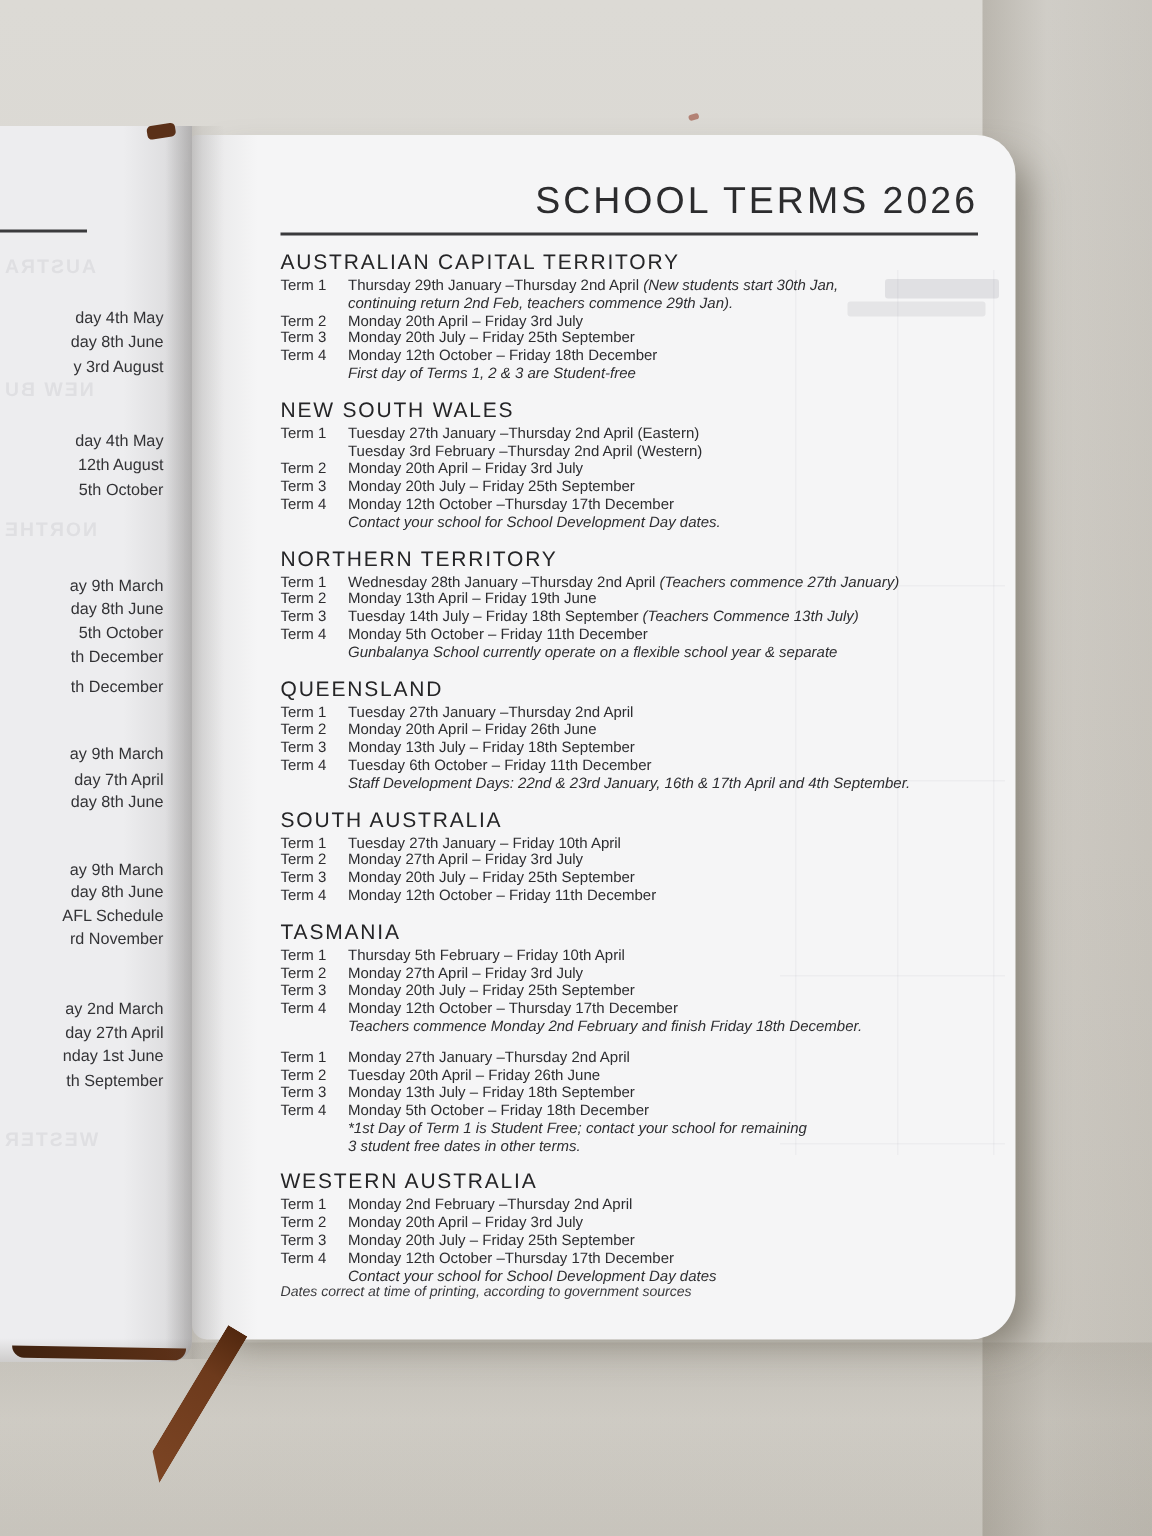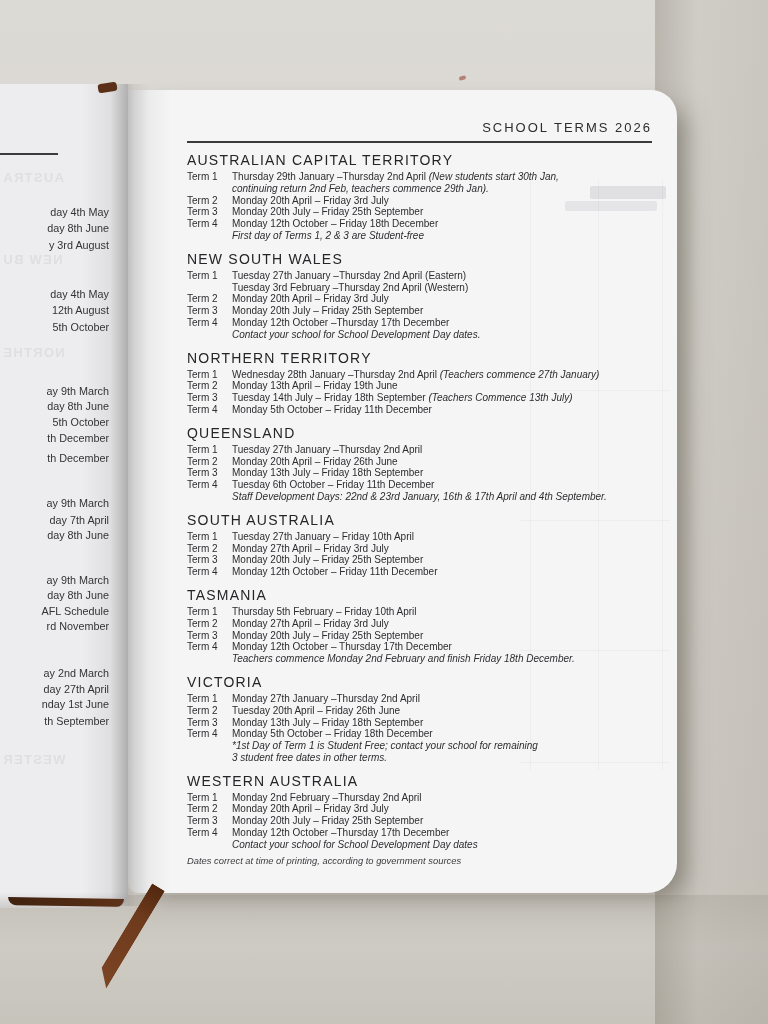--- a/index.html
+++ b/index.html
@@ -67,21 +67,21 @@
   }
   .right-page .inner-shade{
     position:absolute;left:0;top:0;width:44px;height:100%;
     background:linear-gradient(90deg,rgba(55,52,50,.14),rgba(55,52,50,.05) 45%,rgba(0,0,0,0));
     border-radius:3px 0 0 10px;
   }
   .page-inner{position:absolute;left:0;top:0;right:0;bottom:0;padding:30px 25px 0 59px;}
 
   .page-title{
     margin:0 0 6px 0;text-align:right;
-    font-size:13px;font-weight:normal;letter-spacing:2px;color:#2c2c2e;
+    font-size:25px;font-weight:normal;letter-spacing:2px;color:#2c2c2e;
   }
   .title-rule{height:2px;background:#3a3a3c;margin:0 0 6px 0;}
 
   .state{margin:0 0 9px 0;}
   .state-name{
     margin:9px 0 3px 0;font-size:14px;font-weight:normal;
     letter-spacing:1.2px;color:#252527;
   }
   .row{display:flex;font-size:10px;line-height:11.8px;color:#2d2d30;}
   .row .lbl{flex:0 0 45px;}
@@ -240,20 +240,24 @@
               <span class="txt"><span>Monday 13th April – Friday 19th June</span></span>
             </div>
             <div class="row">
               <span class="lbl">Term 3</span>
               <span class="txt"><span>Tuesday 14th July – Friday 18th September </span><i>(Teachers Commence 13th July)</i></span>
             </div>
             <div class="row">
               <span class="lbl">Term 4</span>
               <span class="txt"><span>Monday 5th October – Friday 11th December</span></span>
             </div>
+            <div class="row">
+              <span class="lbl"></span>
+              <span class="txt"><i>Gunbalanya School currently operate on a flexible school year &amp; separate</i></span>
+            </div>
           </section>
           <section class="state">
             <h2 class="state-name">QUEENSLAND</h2>
             <div class="row">
               <span class="lbl">Term 1</span>
               <span class="txt"><span>Tuesday 27th January –Thursday 2nd April</span></span>
             </div>
             <div class="row">
               <span class="lbl">Term 2</span>
               <span class="txt"><span>Monday 20th April – Friday 26th June</span></span>
@@ -307,21 +311,20 @@
             <div class="row">
               <span class="lbl">Term 4</span>
               <span class="txt"><span>Monday 12th October – Thursday 17th December</span></span>
             </div>
             <div class="row">
               <span class="lbl"></span>
               <span class="txt"><i>Teachers commence Monday 2nd February and finish Friday 18th December.</i></span>
             </div>
           </section>
           <section class="state">
-            <h2 class="state-name">VICTORIA</h2>
             <div class="row">
               <span class="lbl">Term 1</span>
               <span class="txt"><span>Monday 27th January –Thursday 2nd April</span></span>
             </div>
             <div class="row">
               <span class="lbl">Term 2</span>
               <span class="txt"><span>Tuesday 20th April – Friday 26th June</span></span>
             </div>
             <div class="row">
               <span class="lbl">Term 3</span>

